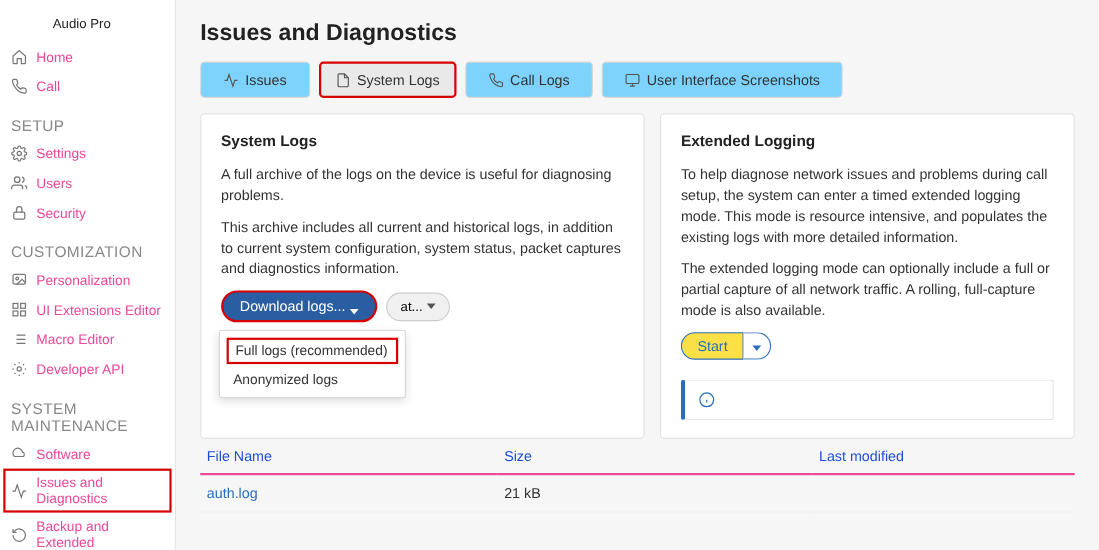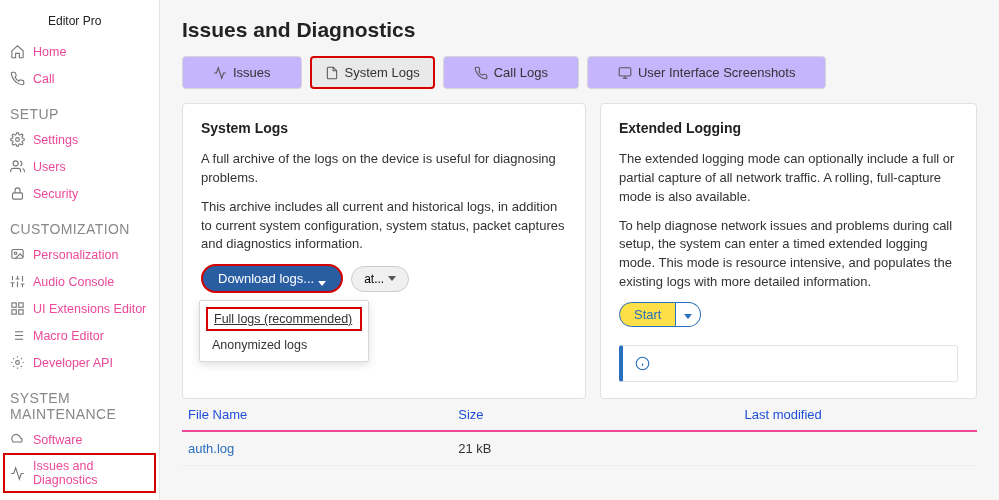--- a/index.html
+++ b/index.html
@@ -61,24 +61,24 @@
     font-weight: 700;
     color: #222;
     margin-bottom: 14px;
   }
 
   .tabs { display: flex; gap: 8px; margin-bottom: 14px; }
   .tab {
     display: inline-flex;
     align-items: center;
     gap: 6px;
-    padding: 8px 30px;
+    padding: 8px 20px;
     border: 1px solid #d6d6d6;
     border-radius: 4px;
-    background: #c4b5fd;
+    background: #7dd3fc;
     font-size: 13px;
     color: #333;
     cursor: pointer;
   }
   .tab.active {
     background: #e9e9e9;
     border: 2px solid #d60000;
     padding: 7px 13px;
   }
   .tab .tic { width: 14px; height: 14px; color: #555; }
@@ -140,21 +140,20 @@
   }
   .dropdown-item {
     padding: 5px 12px;
     font-size: 12.5px;
     cursor: pointer;
   }
   .dropdown-item.boxed {
     border: 2px solid #d60000;
     margin: 2px 6px;
     padding: 3px 6px;
-    text-decoration: underline;
   }
 
   .start-row { display:flex; align-items:center; margin-top: 6px; }
   .btn-outline {
     color: #2a6fbd;
     border: 1px solid #2a6fbd;
     background: #fde047;
     border-radius: 14px 0 0 14px;
     padding: 4px 14px;
     font-size: 13px;
@@ -218,21 +217,21 @@
   table.logs td:first-child a { color: #2a6fbd; text-decoration: none; cursor:pointer; }
   table.logs th:nth-child(1){ width: 34%; }
   table.logs th:nth-child(2){ width: 36%; }
 </style>
 </head>
 <body>
 
 <div class="app">
 
   <div class="sidebar">
-    <div class="brand">Editor Pro</div>
+    <div class="brand">Audio Pro</div>
 
     <div class="nav-item">
       <svg class="ic" viewBox="0 0 24 24" fill="none" stroke="currentColor" stroke-width="1.8">
           <path d="M3 11l9-8 9 8v10a1 1 0 0 1-1 1h-5v-7h-6v7H4a1 1 0 0 1-1-1z"></path>
         </svg>
       <span>Home</span>
     </div>
     <div class="nav-item">
       <svg class="ic" viewBox="0 0 24 24" fill="none" stroke="currentColor" stroke-width="1.8">
           <path d="M22 17v3a2 2 0 0 1-2.2 2 19 19 0 0 1-8.3-3 19 19 0 0 1-6-6A19 19 0 0 1 2.1 4.2 2 2 0 0 1 4 2h3a2 2 0 0 1 2 1.7c.1 1 .4 2 .7 2.9a2 2 0 0 1-.5 2.1L8 10a16 16 0 0 0 6 6l1.3-1.2a2 2 0 0 1 2.1-.5c.9.3 1.9.6 2.9.7A2 2 0 0 1 22 17z"></path>
@@ -265,26 +264,20 @@
     </div>
 
     <div class="nav-section">CUSTOMIZATION</div>
     <div class="nav-item">
       <svg class="ic" viewBox="0 0 24 24" fill="none" stroke="currentColor" stroke-width="1.8">
           <rect x="3" y="4" width="18" height="14" rx="2"></rect>
           <circle cx="9" cy="10" r="2"></circle>
           <path d="M21 16l-5-5-8 8"></path>
         </svg>
       <span>Personalization</span>
-    </div>
-    <div class="nav-item">
-      <svg class="ic" viewBox="0 0 24 24" fill="none" stroke="currentColor" stroke-width="1.8">
-          <path d="M4 21v-7M4 10V3M12 21v-9M12 8V3M20 21v-5M20 12V3M1 14h6M9 8h6M17 16h6"></path>
-        </svg>
-      <span>Audio Console</span>
     </div>
     <div class="nav-item">
       <svg class="ic" viewBox="0 0 24 24" fill="none" stroke="currentColor" stroke-width="1.8">
           <rect x="3" y="3" width="7" height="7"></rect>
           <rect x="14" y="3" width="7" height="7"></rect>
           <rect x="3" y="14" width="7" height="7"></rect>
           <rect x="14" y="14" width="7" height="7"></rect>
         </svg>
       <span>UI Extensions Editor</span>
     </div>
@@ -378,22 +371,22 @@
           </button>
         </div>
         <div class="dropdown">
           <div class="dropdown-item boxed">Full logs (recommended)</div>
           <div class="dropdown-item">Anonymized logs</div>
         </div>
       </div>
 
       <div class="card right">
         <div class="card-title">Extended Logging</div>
+        <p>To help diagnose network issues and problems during call setup, the system can enter a timed extended logging mode. This mode is resource intensive, and populates the existing logs with more detailed information.</p>
         <p>The extended logging mode can optionally include a full or partial capture of all network traffic. A rolling, full-capture mode is also available.</p>
-        <p>To help diagnose network issues and problems during call setup, the system can enter a timed extended logging mode. This mode is resource intensive, and populates the existing logs with more detailed information.</p>
         <div class="start-row">
           <button class="btn-outline">Start</button>
           <button class="btn-outline-caret"><span class="caret"></span></button>
         </div>
         <div class="notice">
           <svg class="info-icon" viewBox="0 0 24 24" fill="none" stroke="currentColor" stroke-width="1.8">
               <circle cx="12" cy="12" r="10"></circle>
               <line x1="12" y1="16" x2="12" y2="12"></line>
               <line x1="12" y1="8" x2="12" y2="8"></line>
             </svg>

